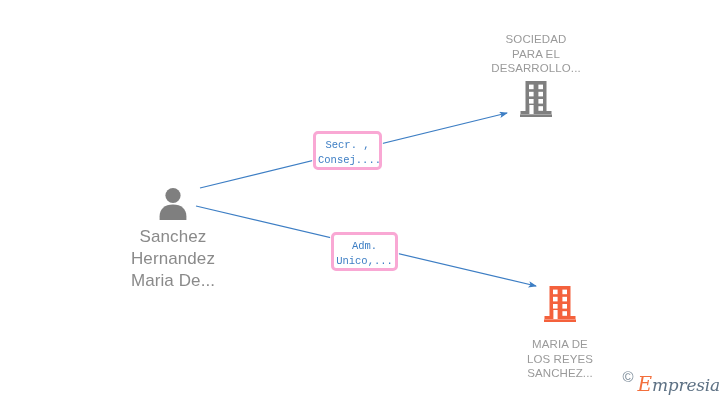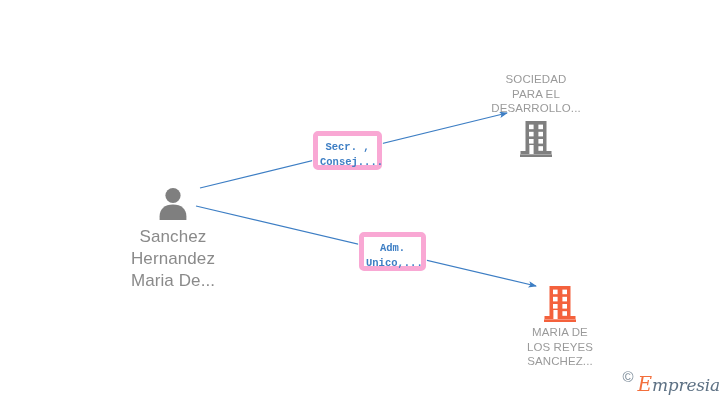--- a/index.html
+++ b/index.html
@@ -68,60 +68,57 @@
     margin: 4px auto 0 auto;
     width: 32px;
     height: 38px;
   }
   .company-top {
     left: 471px;
     top: 32px;
   }
   .company-top .company-label {
     margin-bottom: 2px;
-    margin-top: 40px;
   }
   .company-bottom {
     left: 495px;
     top: 281px;
   }
   .company-bottom .company-label {
-    margin-top: 2px;
+    margin-top: 14px;
     text-align: center;
   }
 
   
   .rel-box {
     position: absolute;
     box-sizing: border-box;
     background: #ffffff;
-    border: 5px solid #f9a8d4;
+    border: 3px solid #f9a8d4;
     border-radius: 5px;
     color: #3d7ec4;
     font-family: "Liberation Mono", monospace;
     font-size: 10.5px;
     line-height: 1.45;
     text-align: center;
     padding: 4px 2px 4px 2px;
     white-space: pre-line;
     box-shadow: 0 0 0 1px rgba(255,255,255,0.9);
-    font-weight: bold;
   }
   .rel-box-1 {
     left: 313px;
     top: 131px;
     width: 69px;
     height: 39px;
   }
   .rel-box-2 {
     left: 331px;
     top: 232px;
     width: 67px;
     height: 39px;
-    margin-left: 28px;
   }
 
   
   .watermark {
     position: absolute;
     right: 8px;
     bottom: 6px;
     display: flex;
     align-items: center;
     gap: 4px;

